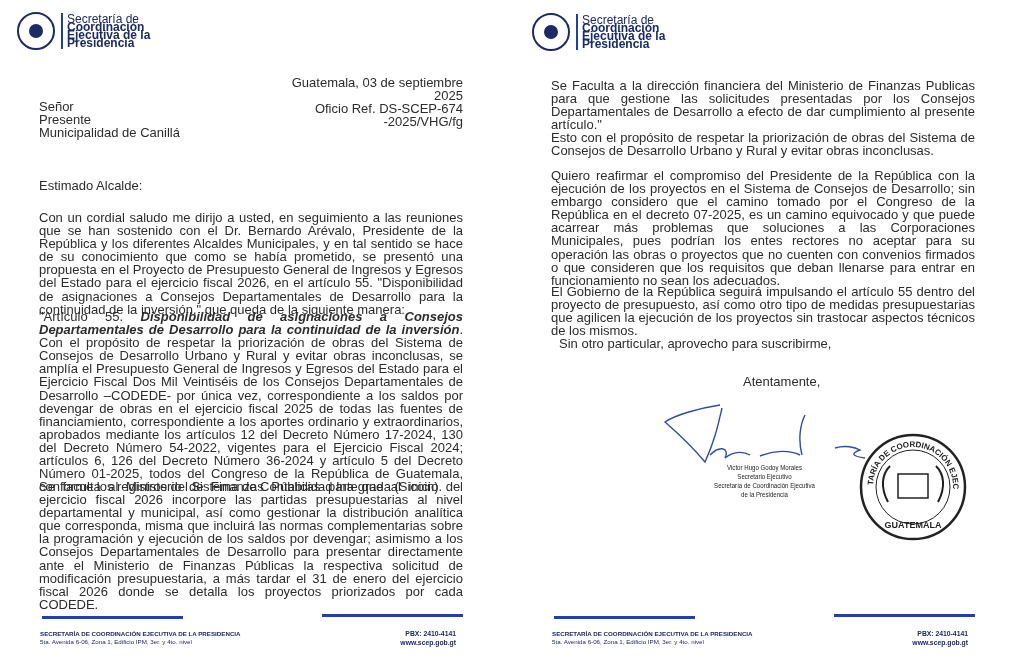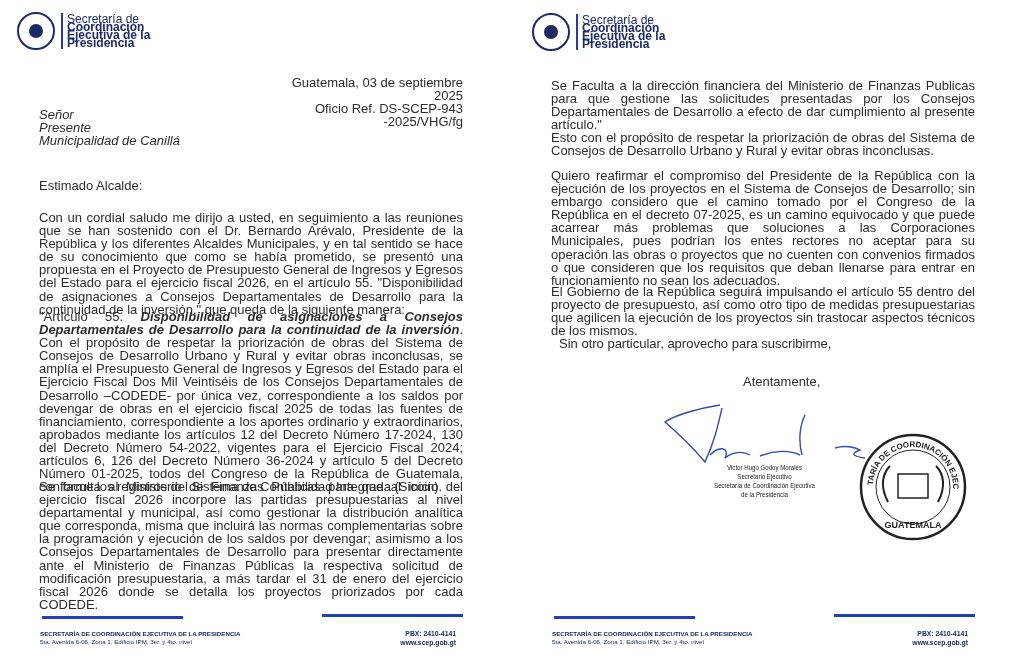--- a/index.html
+++ b/index.html
@@ -39,24 +39,24 @@
     <div class="txt">
       <span class="thin">Secretaría de</span>
       <span class="bold">Coordinación</span>
       <span class="bold">Ejecutiva de la</span>
       <span class="bold">Presidencia</span>
     </div>
   </div>
 
   <div class="text right-align" style="left:260px; top:76px; width:203px;">
     <div>Guatemala, 03 de septiembre 2025</div>
-    <div>Oficio Ref. DS-SCEP-943 -2025/VHG/fg</div>
+    <div>Oficio Ref. DS-SCEP-674 -2025/VHG/fg</div>
   </div>
 
-  <div class="text" style="left:39px; top:108px; width:300px;font-style:italic;">
+  <div class="text" style="left:39px; top:100px; width:300px;">
     <div>Señor</div>
     <div>Presente</div>
     <div>Municipalidad de Canillá</div>
   </div>
 
   <div class="text" style="left:39px; top:179px; width:300px;">Estimado Alcalde:</div>
 
   <div class="text justify" style="left:39px; top:211px; width:424px;">Con un cordial saludo me dirijo a usted, en seguimiento a las reuniones que se han sostenido con el Dr. Bernardo Arévalo, Presidente de la República y los diferentes Alcaldes Municipales, y en tal sentido se hace de su conocimiento que como se había prometido, se presentó una propuesta en el Proyecto de Presupuesto General de Ingresos y Egresos del Estado para el ejercicio fiscal 2026, en el artículo 55. "Disponibilidad de asignaciones a Consejos Departamentales de Desarrollo para la continuidad de la inversión." que queda de la siguiente manera:</div>
 
   <div class="text justify" style="left:39px; top:310px; width:424px;">

